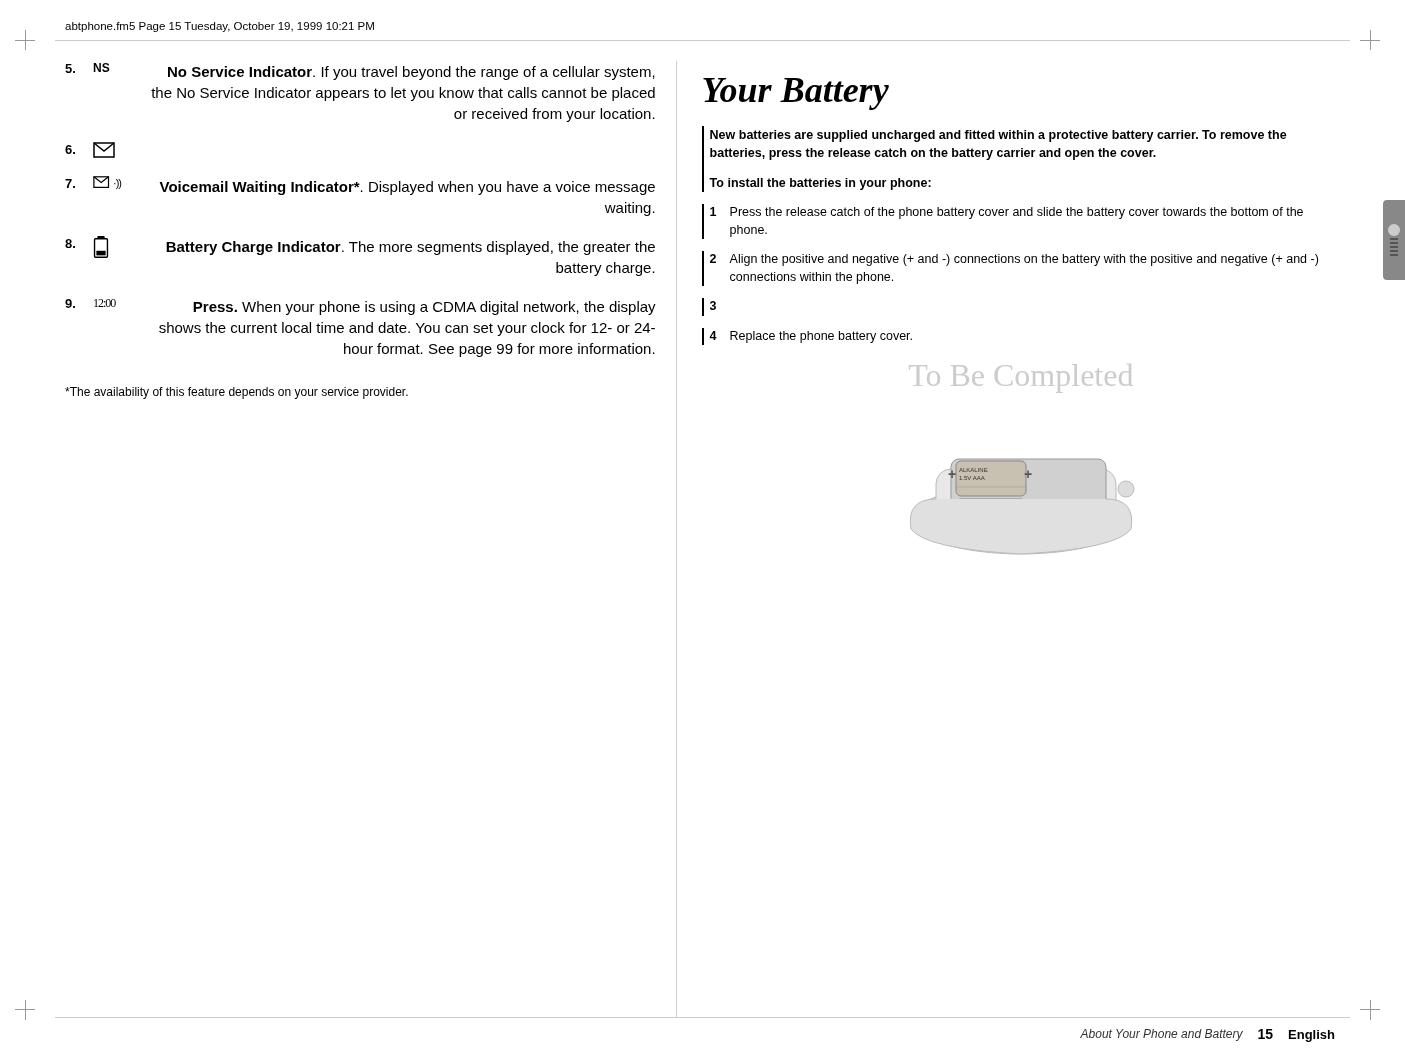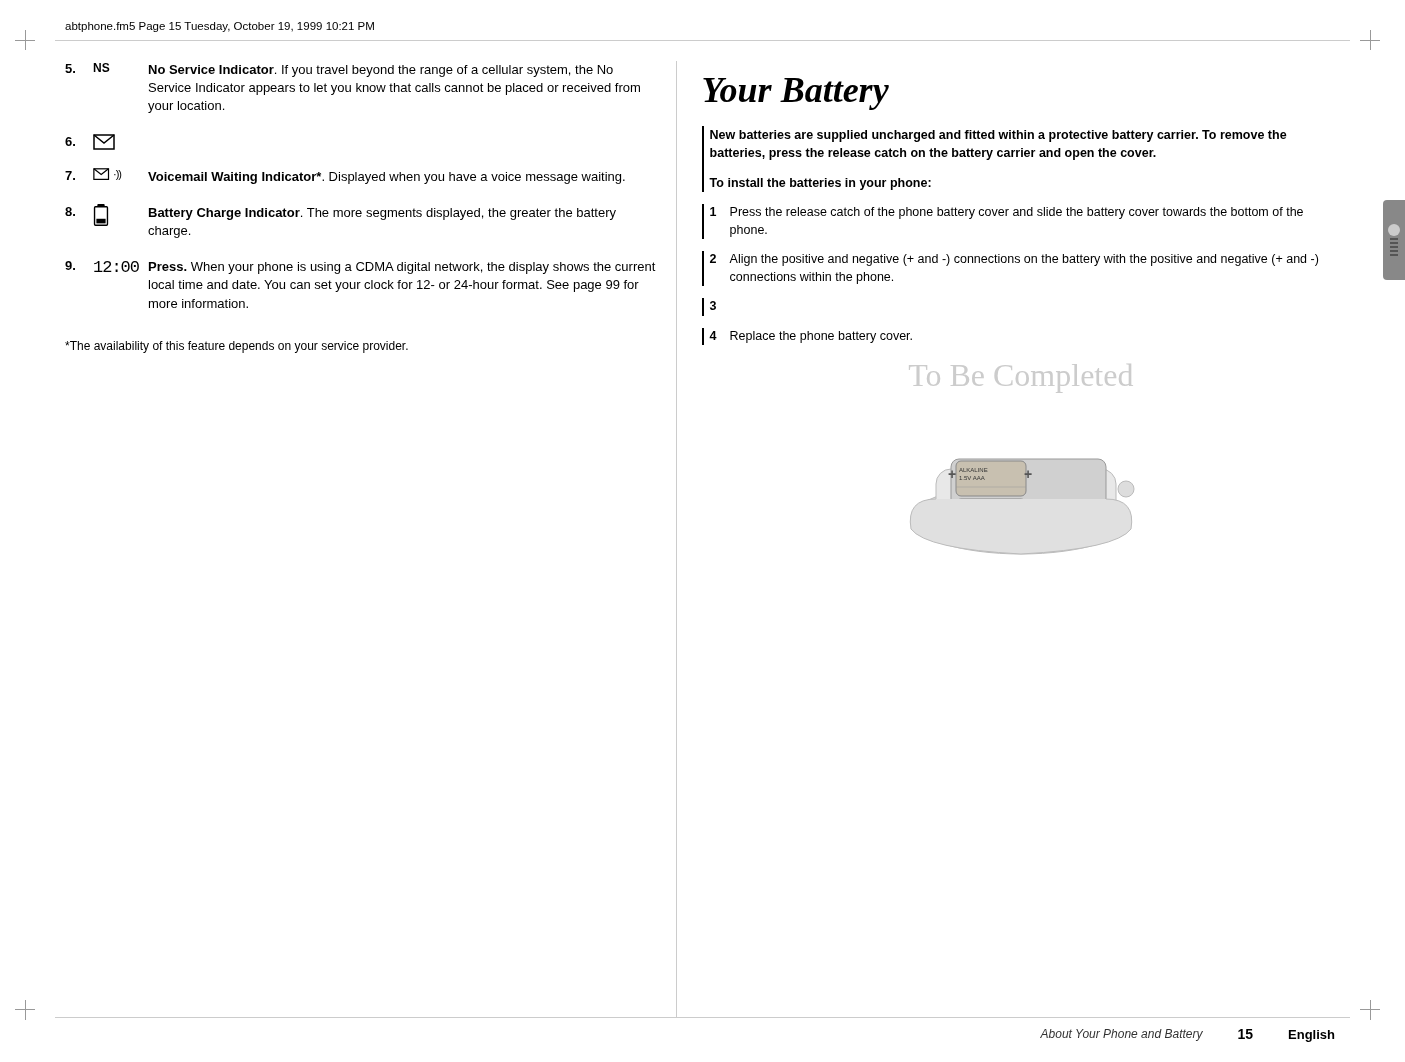--- a/index.html
+++ b/index.html
@@ -171,22 +171,23 @@
     .item-symbol {
       width: 55px;
       flex-shrink: 0;
       font-size: 13px;
       display: flex;
       align-items: center;
     }
 
     .item-text {
       flex: 1;
-      font-size: 13px;
+      font-size: 15px;
       line-height: 1.4;
+      text-align: right;
     }
 
     .item-text strong {
       font-weight: bold;
     }
 
     .footnote {
       font-size: 12px;
       margin-top: 25px;
       line-height: 1.4;
@@ -301,21 +302,20 @@
       flex-shrink: 0;
       width: 12px;
     }
 
     .footer-area {
       padding: 8px 15px 8px 10px;
       border-top: 1px solid #ccc;
       display: flex;
       align-items: center;
       justify-content: flex-end;
-      gap: 20px;
     }
 
     .page-wrapper {
       display: flex;
       flex-direction: column;
       height: 100%;
     }
 
     .content-flex {
       flex: 1;
@@ -388,21 +388,21 @@
                 <rect x="3" y="16" width="10" height="5" fill="#000"></rect>
               </svg>
             </span>
             <span class="item-text">
               <strong>Battery Charge Indicator</strong>. The more segments displayed, the greater the battery charge.
             </span>
           </div>
 
           <div class="indicator-item">
             <span class="item-number">9.</span>
-            <span class="item-symbol" style="font-size:17px;font-family:Liberation Mono, monospace;letter-spacing:-1px;">12:00</span>
+            <span class="item-symbol" style="font-size:12px;font-family:Liberation Serif, serif;letter-spacing:-1px;">12:00</span>
             <span class="item-text">
               <strong>Press.</strong> When your phone is using a CDMA digital network, the display shows the current local time and date. You can set your clock for 12- or 24-hour format. See page 99 for more information.
             </span>
           </div>
 
         </div>
 
         <div class="footnote">
           <span>*The availability of this feature depends on your service provider.</span>
         </div>

